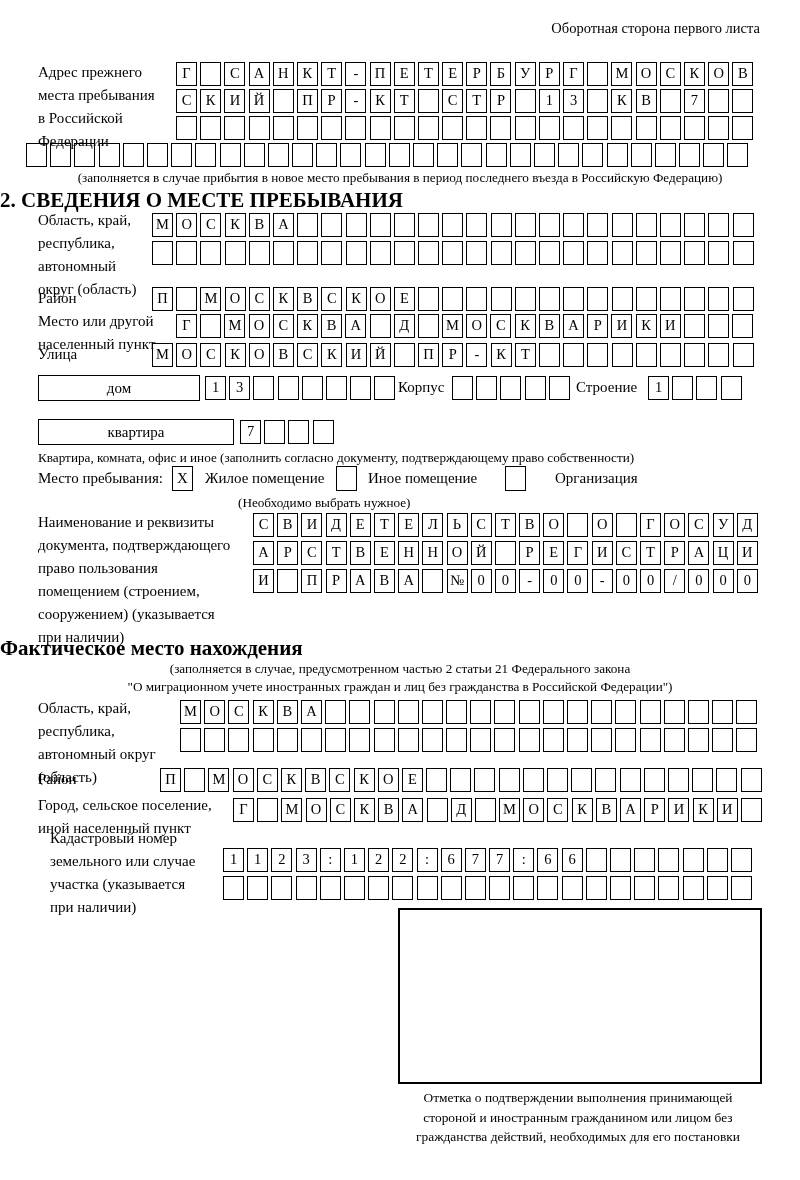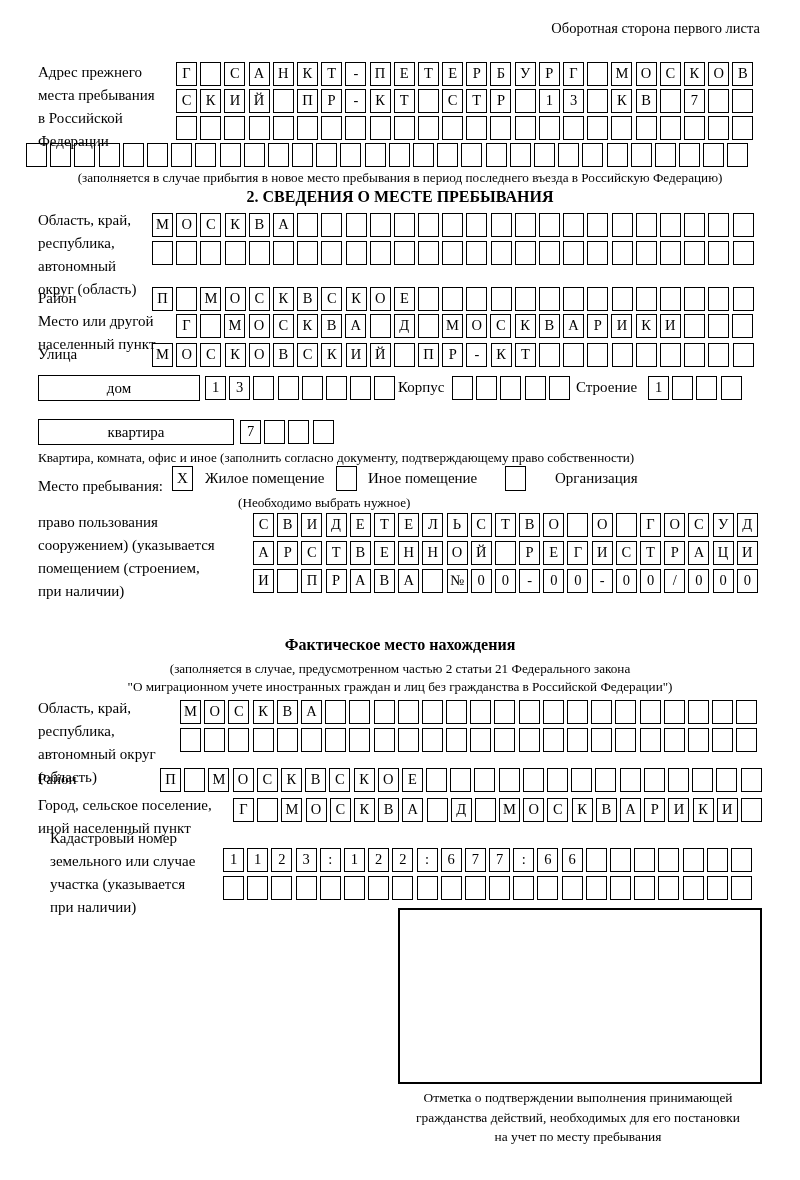--- a/index.html
+++ b/index.html
@@ -2,21 +2,21 @@
 <html><head>
 <meta charset="utf-8">
 <style>
   html,body{margin:0;padding:0;background:#fff;}
   #form{position:relative;width:800px;height:1180px;background:#fff;color:#000;
         font-family:"Liberation Serif","DejaVu Serif",serif;overflow:hidden;}
   .lbl{position:absolute;font-size:15px;line-height:23px;white-space:nowrap;}
   .lbl div{white-space:nowrap;}
   .cap{position:absolute;font-size:13.2px;line-height:17px;white-space:nowrap;}
   .capc{position:absolute;left:0;width:800px;text-align:center;font-size:13.2px;line-height:17px;}
-  .ttl{position:absolute;left:0;width:800px;text-align:center;font-weight:bold;font-size:16px;}
+  .ttl{position:absolute;left:0;width:800px;font-weight:bold;font-size:21px;}
   .boxrow{position:absolute;display:flex;gap:3.2px;}
   .cb{box-sizing:border-box;flex:none;width:21px;height:24px;border:1.7px solid #000;
       font-size:14.5px;line-height:20px;text-align:center;}
   .typebox{position:absolute;box-sizing:border-box;border:1.7px solid #000;height:26px;
       display:flex;align-items:center;justify-content:center;font-size:15px;}
   .chk{position:absolute;box-sizing:border-box;width:21px;height:25px;border:1.7px solid #000;
       text-align:center;font-size:15px;line-height:22px;}
   .inl{position:absolute;font-size:15px;white-space:nowrap;}
   .stamp{position:absolute;border:2px solid #000;background:#fff;}
   .stampcap{position:absolute;text-align:center;font-size:13.4px;line-height:19.5px;}
@@ -331,39 +331,41 @@
     <span>квартира</span>
   </div>
   <div class="boxrow" style="left:240px;top:420px;">
       <span class="cb">7</span>
       <span class="cb"></span>
       <span class="cb"></span>
       <span class="cb"></span>
     </div>
   <div class="cap" style="left:38px;top:449px;">Квартира, комната, офис и иное (заполнить согласно документу, подтверждающему право собственности)</div>
 
-  <div class="inl" style="left:38px;top:470px;margin-top:8px;">Место пребывания:</div>
+  <div class="inl" style="left:38px;top:470px;">Место пребывания:</div>
   <div class="chk" style="left:172px;top:466px;">
     <span>X</span>
   </div>
   <div class="inl" style="left:205px;top:470px;">Жилое помещение</div>
   <div class="chk" style="left:336px;top:466px;">
     <span></span>
   </div>
   <div class="inl" style="left:368px;top:470px;">Иное помещение</div>
   <div class="chk" style="left:505px;top:466px;">
     <span></span>
   </div>
   <div class="inl" style="left:555px;top:470px;">Организация</div>
   <div class="cap" style="left:238px;top:494px;">(Необходимо выбрать нужное)</div>
 
   <div class="lbl" style="left:38px;top:511px;">
+    <div>Наименование и реквизиты</div>
+    <div>документа, подтверждающего</div>
     <div>право пользования</div>
+    <div>помещением (строением,</div>
     <div>сооружением) (указывается</div>
-    <div>помещением (строением,</div>
     <div>при наличии)</div>
   </div>
   <div class="boxrow" style="left:253px;top:513px;">
       <span class="cb">С</span>
       <span class="cb">В</span>
       <span class="cb">И</span>
       <span class="cb">Д</span>
       <span class="cb">Е</span>
       <span class="cb">Т</span>
       <span class="cb">Е</span>
@@ -601,17 +603,17 @@
       <span class="cb"></span>
       <span class="cb"></span>
       <span class="cb"></span>
       <span class="cb"></span>
       <span class="cb"></span>
     </div>
 
   <div class="stamp" style="left:398px;top:908px;width:360px;height:172px;"></div>
   <div class="stampcap" style="left:388px;top:1088px;width:380px;">
     <div>Отметка о подтверждении выполнения принимающей</div>
+    <div>стороной и иностранным гражданином или лицом без</div>
     <div>гражданства действий, необходимых для его постановки</div>
-    <div>на учет по месту пребывания</div>
   </div>
 
 </div>
 
 </body></html>

